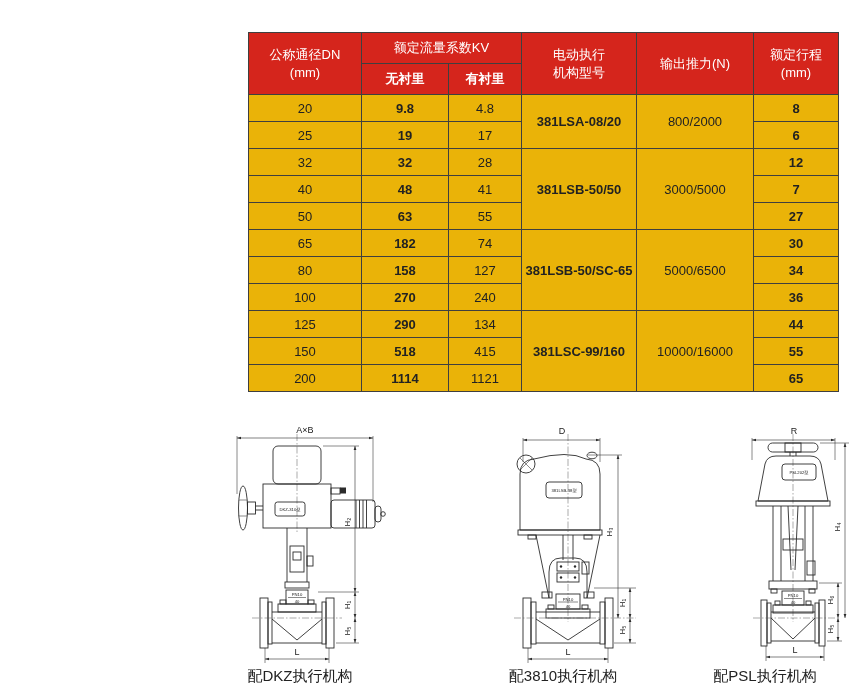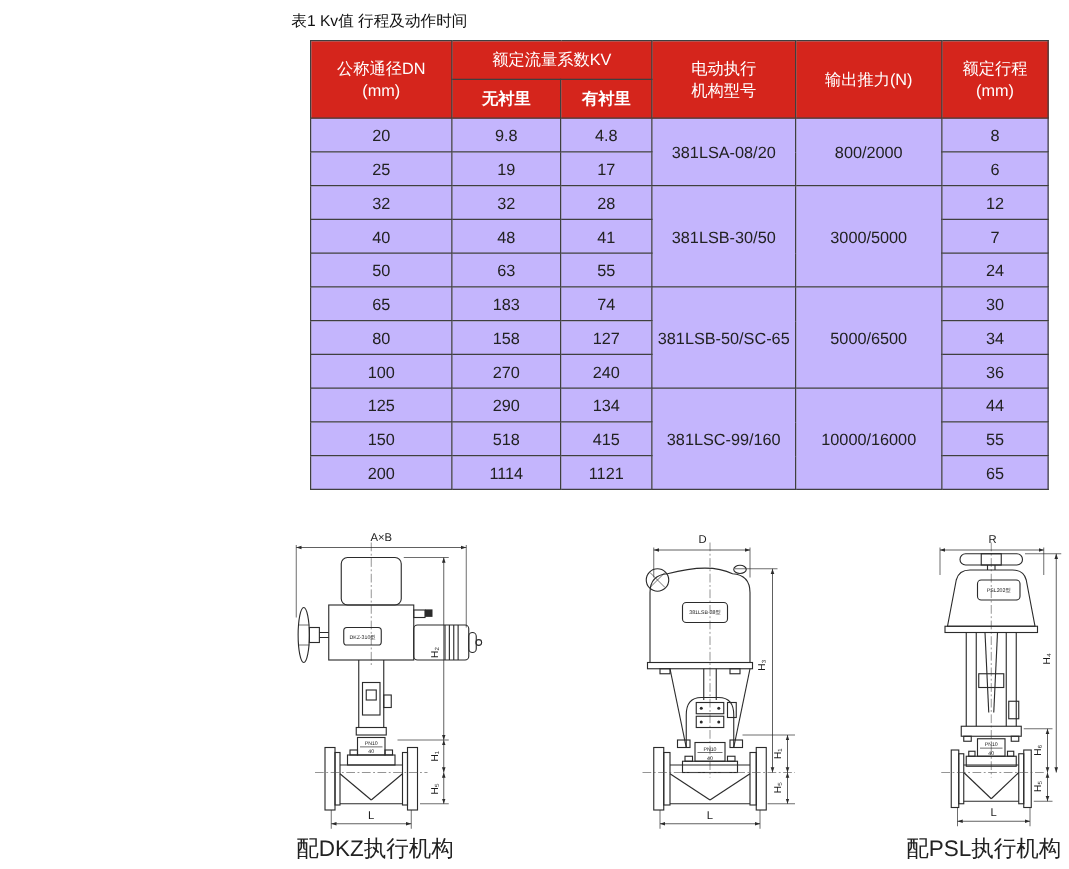--- a/index.html
+++ b/index.html
@@ -12,49 +12,48 @@
   
   table.spec { position:absolute; left:248px; top:32px; width:590px;
     border-collapse:collapse; table-layout:fixed; }
   table.spec th, table.spec td {
     border:1px solid #3f3f3f; text-align:center; vertical-align:middle;
     font-size:13px; padding:0 2px; }
   table.spec th { background:#d5251c; color:#ffffff; font-weight:normal;
     white-space:pre-line; line-height:1.35; }
   tr.hrow1 th { height:31px; }
   tr.hrow2 th { height:31px;font-weight:bold; }
-  table.spec td { height:27px; color:#222; background:#c4b5fd; }
-  td.gray { background:#e3e3e3; }
+  table.spec td { height:27px; color:#222; background:#eab308; }
+  td.gray { background:#e3e3e3;font-weight:bold; }
 
   
   svg.diag { position:absolute; }
   #svg-dkz  { left:230px; top:422px; }
   #svg-3810 { left:478px; top:422px; }
   #svg-psl  { left:735px; top:422px; }
-  .caption { position:absolute; top:667px; font-size:18px; color:#222; text-align:center; }
+  .caption { position:absolute; top:667px; font-size:15px; color:#222; text-align:center; }
   #cap-dkz  { left:230px; width:140px; }
   #cap-3810 { left:478px; width:170px; }
-  #cap-psl  { left:722px; width:130px; }
+  #cap-psl  { left:700px; width:130px; }
 
   svg .ln   { stroke:#2b2b2b; stroke-width:0.9; fill:none; }
   svg .thin { stroke:#2b2b2b; stroke-width:0.55; fill:none; }
   svg .dim  { stroke:#2b2b2b; stroke-width:0.6; fill:none; }
   svg .cl   { stroke:#555; stroke-width:0.5; fill:none; stroke-dasharray:7 2 1.5 2; }
   svg .fillc{ fill:#2b2b2b; stroke:none; }
   svg text  { fill:#1a1a1a; font-family:"Liberation Sans","DejaVu Sans",sans-serif; }
   .dimtxt  { font-size:9px; }
   .dimtxtR { font-size:8px; }
   .tinytxt { font-size:4.2px; }
 </style>
 </head>
 <body>
 
 <div id="canvas">
 
-  <div class="title">表1 Kv值 行程及动作时间</div>
 
   <table class="spec">
     <colgroup>
       <col style="width:113px">
         <col style="width:87px">
         <col style="width:73px">
       <col style="width:115px">
         <col style="width:117px">
         <col style="width:85px">
     </colgroup>
@@ -86,39 +85,39 @@
       <tr>
         <td>25</td>
         <td class="gray">19</td>
         <td>17</td>
         <td class="gray">6</td>
       </tr>
       <tr>
         <td>32</td>
         <td class="gray">32</td>
         <td>28</td>
-        <td class="gray" rowspan="3">381LSB-30/50</td>
+        <td class="gray" rowspan="3">381LSB-50/50</td>
         <td rowspan="3">3000/5000</td>
         <td class="gray">12</td>
       </tr>
       <tr>
         <td>40</td>
         <td class="gray">48</td>
         <td>41</td>
         <td class="gray">7</td>
       </tr>
       <tr>
         <td>50</td>
         <td class="gray">63</td>
         <td>55</td>
-        <td class="gray">24</td>
+        <td class="gray">27</td>
       </tr>
       <tr>
         <td>65</td>
-        <td class="gray">183</td>
+        <td class="gray">182</td>
         <td>74</td>
         <td class="gray" rowspan="3">381LSB-50/SC-65</td>
         <td rowspan="3">5000/6500</td>
         <td class="gray">30</td>
       </tr>
       <tr>
         <td>80</td>
         <td class="gray">158</td>
         <td>127</td>
         <td class="gray">34</td>
@@ -409,15 +408,16 @@
 
     <g>
       <line class="thin" x1="31" y1="224" x2="31" y2="239"></line>
       <line class="thin" x1="89" y1="224" x2="89" y2="239"></line>
       <line class="dim" x1="31" y1="235" x2="89" y2="235" marker-start="url(#m3)" marker-end="url(#m3)"></line>
       <text class="dimtxt" x="60" y="231" text-anchor="middle">L</text>
     </g>
   </svg>
 
   <div id="cap-dkz" class="caption">配DKZ执行机构</div>
+  <div id="cap-3810" class="caption">配3810执行机构</div>
   <div id="cap-psl" class="caption">配PSL执行机构</div>
 
 </div>
 
 </body></html>

